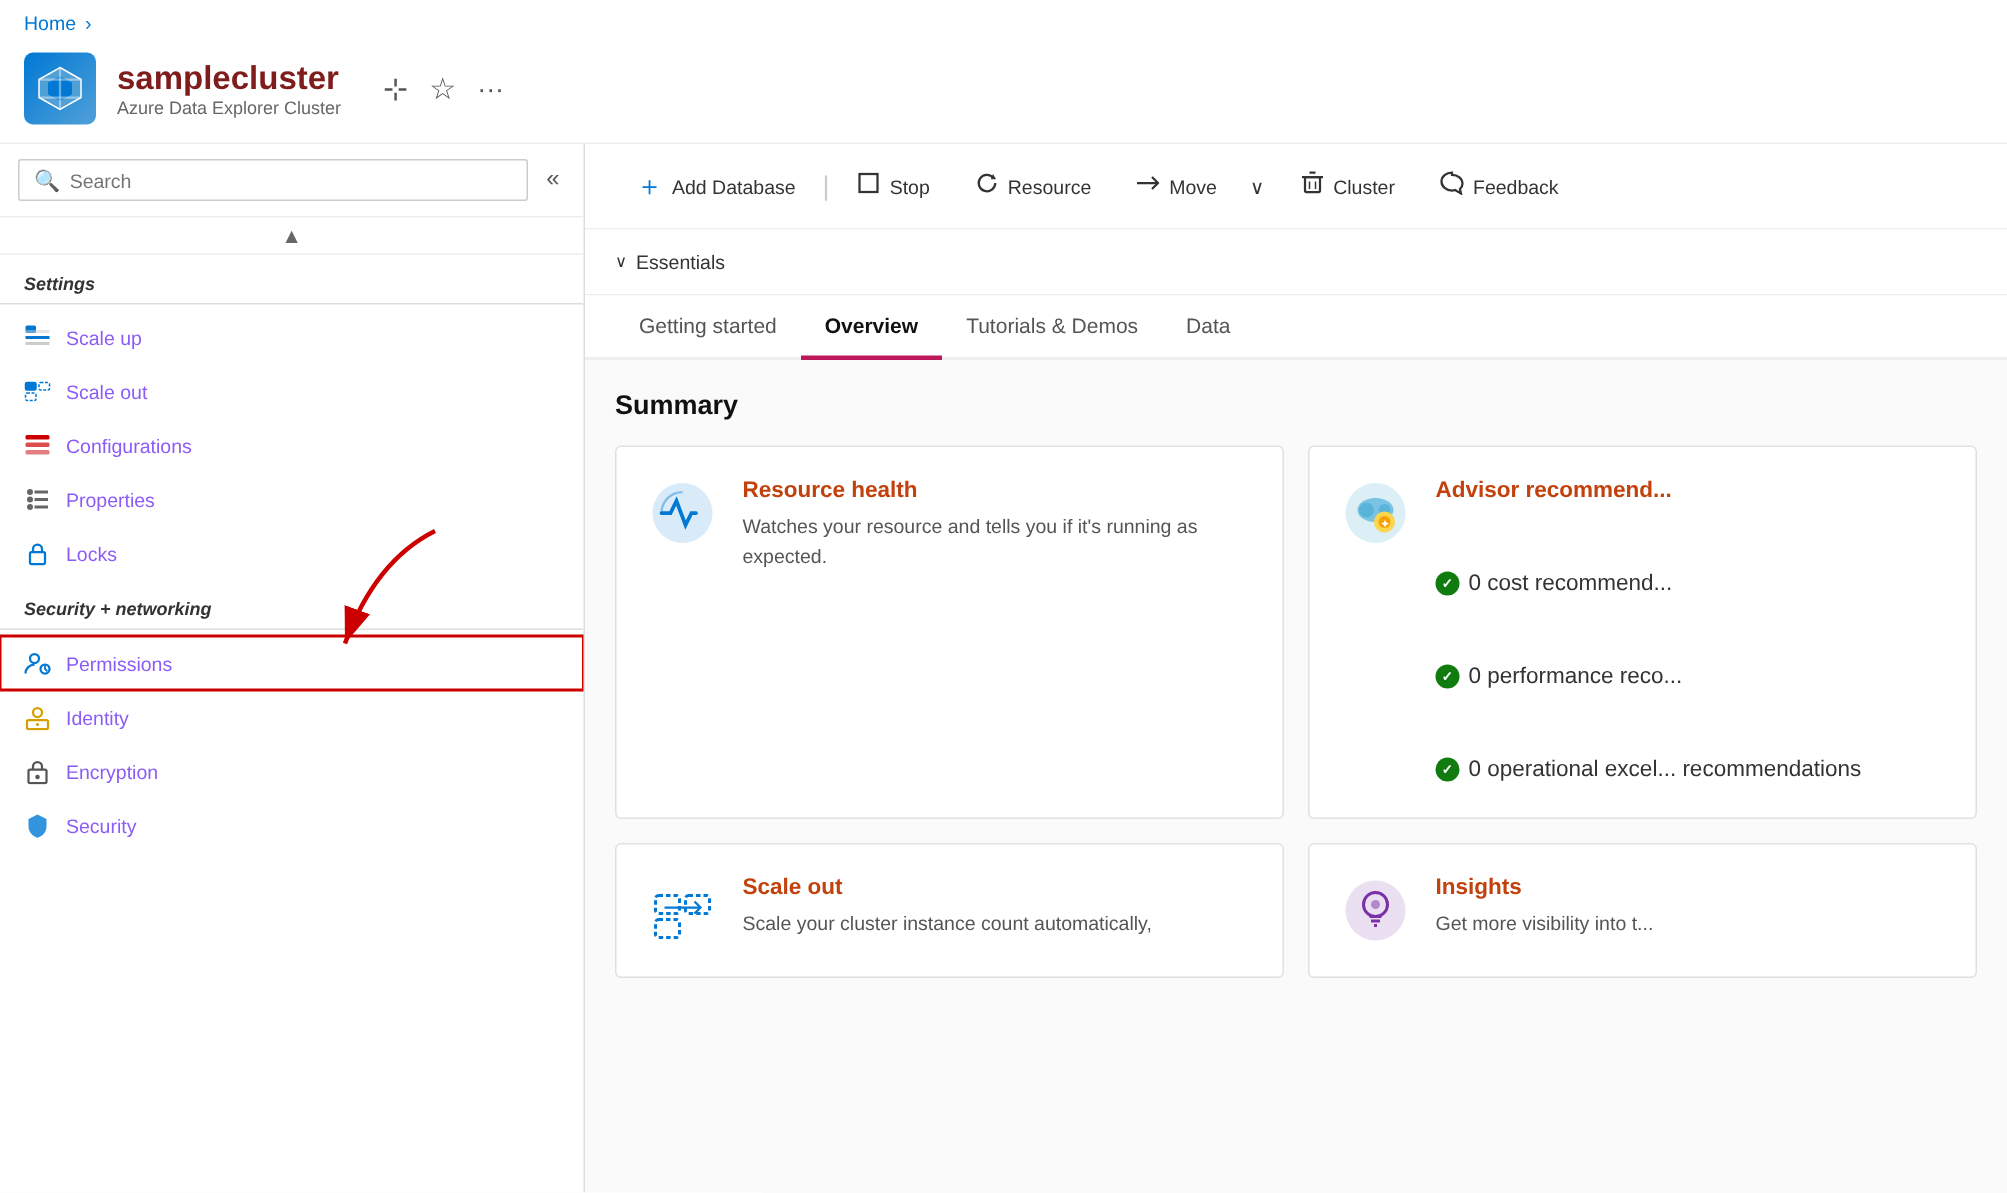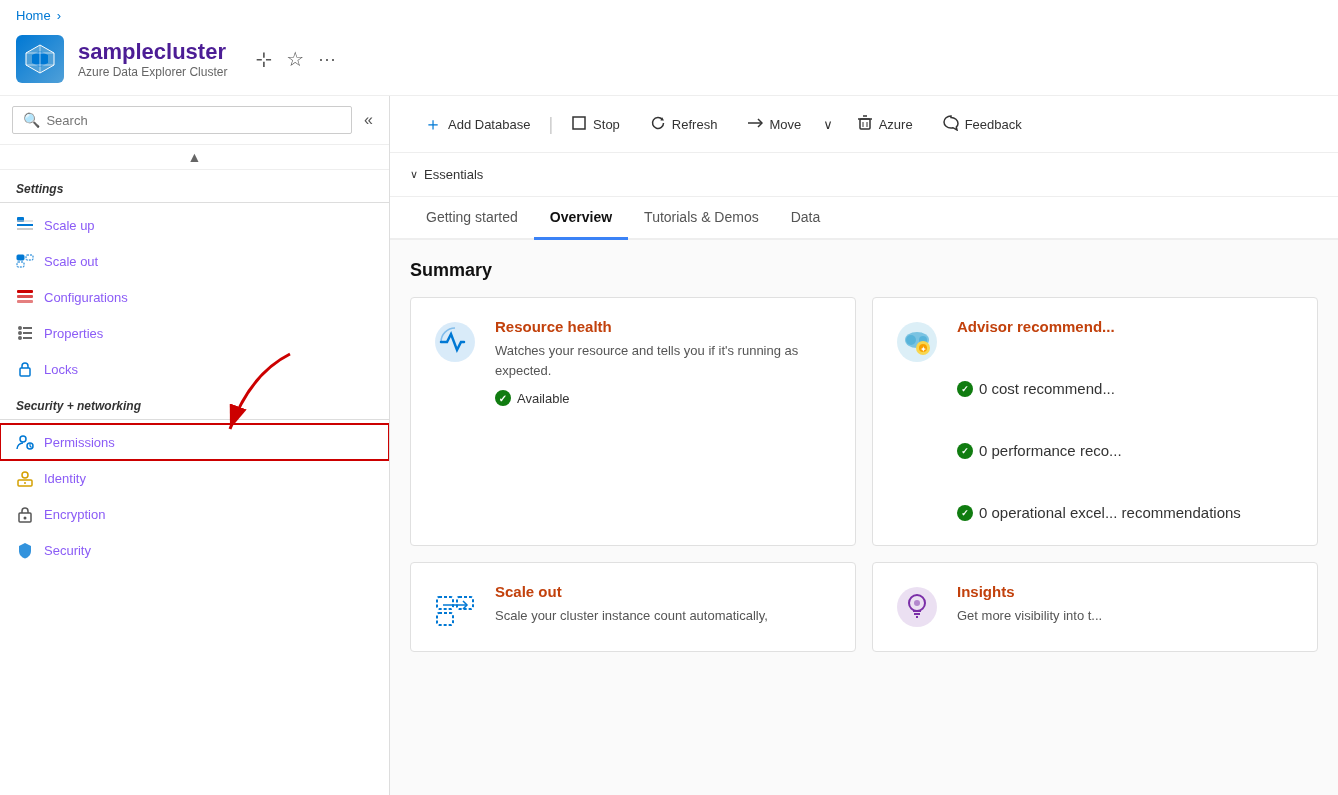--- a/index.html
+++ b/index.html
@@ -5,21 +5,21 @@
     * { box-sizing: border-box; margin: 0; padding: 0; }
     body { font-family: 'Segoe UI', sans-serif; font-size: 14px; color: #333; background: #fff; display: flex; flex-direction: column; height: 795px; overflow: hidden; }
 
     
     .breadcrumb { padding: 8px 16px; font-size: 13px; color: #0078d4; display: flex; align-items: center; gap: 6px; }
 
     
     .resource-header { display: flex; align-items: center; padding: 4px 16px 12px 16px; gap: 14px; border-bottom: 1px solid #eee; }
     .resource-icon { width: 48px; height: 48px; background: linear-gradient(135deg, #0078d4 0%, #50a0d8 100%); border-radius: 6px; display: flex; align-items: center; justify-content: center; flex-shrink: 0; }
     .resource-icon svg { width: 32px; height: 32px; }
-    .resource-title h1 { font-size: 22px; font-weight: 600; color: #4c1d95; }
+    .resource-title h1 { font-size: 22px; font-weight: 600; color: #7f1d1d; }
     .resource-title p { font-size: 12px; color: #666; }
     .header-actions { display: flex; align-items: center; gap: 6px; margin-left: 10px; }
     .header-actions button { background: none; border: none; cursor: pointer; font-size: 20px; color: #555; padding: 2px 4px; }
 
     
     .main-layout { display: flex; flex: 1; overflow: hidden; }
 
     
     .sidebar { width: 390px; min-width: 390px; border-right: 1px solid #ddd; display: flex; flex-direction: column; overflow: hidden; background: #fff; }
     .sidebar-search { padding: 10px 12px; border-bottom: 1px solid #eee; display: flex; align-items: center; gap: 8px; }
@@ -47,21 +47,21 @@
     .toolbar-move-dropdown { padding: 6px 8px; background: none; border: none; cursor: pointer; font-size: 13px; color: #333; }
 
     
     .essentials-section { padding: 14px 20px; background: #fff; border-bottom: 1px solid #eee; }
     .essentials-toggle { display: flex; align-items: center; gap: 6px; font-size: 13px; color: #333; cursor: pointer; }
     .essentials-toggle .chevron { font-size: 11px; }
 
     
     .tabs-bar { display: flex; align-items: flex-start; gap: 0; padding: 0 20px; background: #fff; border-bottom: 2px solid #eee; }
     .tab { padding: 12px 16px; font-size: 14px; cursor: pointer; color: #555; border-bottom: 3px solid transparent; margin-bottom: -2px; }
-    .tab.active { color: #111; font-weight: 600; border-bottom: 3px solid #3b82f6; }
+    .tab.active { color: #111; font-weight: 600; border-bottom: 3px solid #be185d; }
 
     
     .summary-section { padding: 20px; }
     .summary-title { font-size: 18px; font-weight: 600; color: #111; margin-bottom: 16px; }
     .summary-cards { display: grid; grid-template-columns: 1fr 1fr; gap: 16px; }
     .summary-card { background: #fff; border: 1px solid #e0e0e0; border-radius: 4px; padding: 20px; display: flex; gap: 16px; align-items: flex-start; }
     .card-icon { width: 48px; height: 48px; flex-shrink: 0; display: flex; align-items: center; justify-content: center; }
     .card-content h3 { font-size: 15px; font-weight: 600; margin-bottom: 6px; color: #c2410c; }
     .card-content p { font-size: 13px; color: #555; line-height: 1.5; }
     .card-status { display: flex; align-items: center; gap: 6px; margin-top: 10px; font-size: 13px; color: #333; }
@@ -263,21 +263,21 @@
         </span>
         <span>Stop</span>
       </button>
       <button class="toolbar-btn">
         <span class="tb-icon">
           <svg width="16" height="16" viewBox="0 0 16 16" fill="none">
               <path d="M13.5 8a5.5 5.5 0 11-1.2-3.4" stroke="#333" stroke-width="1.5"></path>
               <polyline points="12,2 14,5.5 10.5,5.5" fill="#333"></polyline>
             </svg>
         </span>
-        <span>Refresh</span>
+        <span>Resource</span>
       </button>
       <div class="toolbar-move">
         <button class="toolbar-btn">
           <span class="tb-icon">
             <svg width="16" height="16" viewBox="0 0 16 16" fill="none">
                 <line x1="1" y1="8" x2="15" y2="8" stroke="#333" stroke-width="1.5"></line>
                 <polyline points="11,4 15,8 11,12" fill="none" stroke="#333" stroke-width="1.5"></polyline>
               </svg>
           </span>
           <span>Move</span>
@@ -287,21 +287,21 @@
       <button class="toolbar-btn">
         <span class="tb-icon">
           <svg width="16" height="16" viewBox="0 0 16 16" fill="none">
               <rect x="3" y="4" width="10" height="10" rx="1" stroke="#333" stroke-width="1.5"></rect>
               <line x1="1" y1="4" x2="15" y2="4" stroke="#333" stroke-width="1.5"></line>
               <line x1="6" y1="1" x2="10" y2="1" stroke="#333" stroke-width="1.5"></line>
               <line x1="6" y1="7" x2="6" y2="12" stroke="#333" stroke-width="1"></line>
               <line x1="10" y1="7" x2="10" y2="12" stroke="#333" stroke-width="1"></line>
             </svg>
         </span>
-        <span>Azure</span>
+        <span>Cluster</span>
       </button>
       <button class="toolbar-btn">
         <span class="tb-icon">
           <svg width="16" height="16" viewBox="0 0 16 16" fill="none">
               <path d="M8 1C4.1 1 1 3.7 1 7s3.1 6 7 6c.7 0 1.4-.1 2-.3L14 15l-.7-3c1.1-.9 1.7-2.2 1.7-3.5 0-3.3-3.1-6-7-6z" stroke="#333" stroke-width="1.5"></path>
             </svg>
         </span>
         <span>Feedback</span>
       </button>
     </div>
@@ -328,24 +328,20 @@
           <div class="card-icon">
             <svg width="44" height="44" viewBox="0 0 44 44" fill="none">
               <circle cx="22" cy="22" r="20" fill="#0078d4" opacity="0.15"></circle>
               <path d="M8 22h6l4-8 6 16 4-8 3 0" stroke="#0078d4" stroke-width="2.5" fill="none" stroke-linecap="round"></path>
               <path d="M22 8C14.3 8 8 14.3 8 22" stroke="#0078d4" stroke-width="1.5" fill="none" opacity="0.4"></path>
             </svg>
           </div>
           <div class="card-content">
             <h3>Resource health</h3>
             <p>Watches your resource and tells you if it's running as expected.</p>
-            <div class="card-status">
-              <div class="status-dot"></div>
-              <span>Available</span>
-            </div>
           </div>
         </div>
 
         <div class="summary-card">
           <div class="card-icon">
             <svg width="44" height="44" viewBox="0 0 44 44" fill="none">
               <circle cx="22" cy="22" r="20" fill="#50b0d8" opacity="0.2"></circle>
 
               <ellipse cx="22" cy="20" rx="12" ry="8" fill="#50b0d8" opacity="0.7"></ellipse>
               <circle cx="16" cy="20" r="5" fill="#50b0d8" opacity="0.8"></circle>

